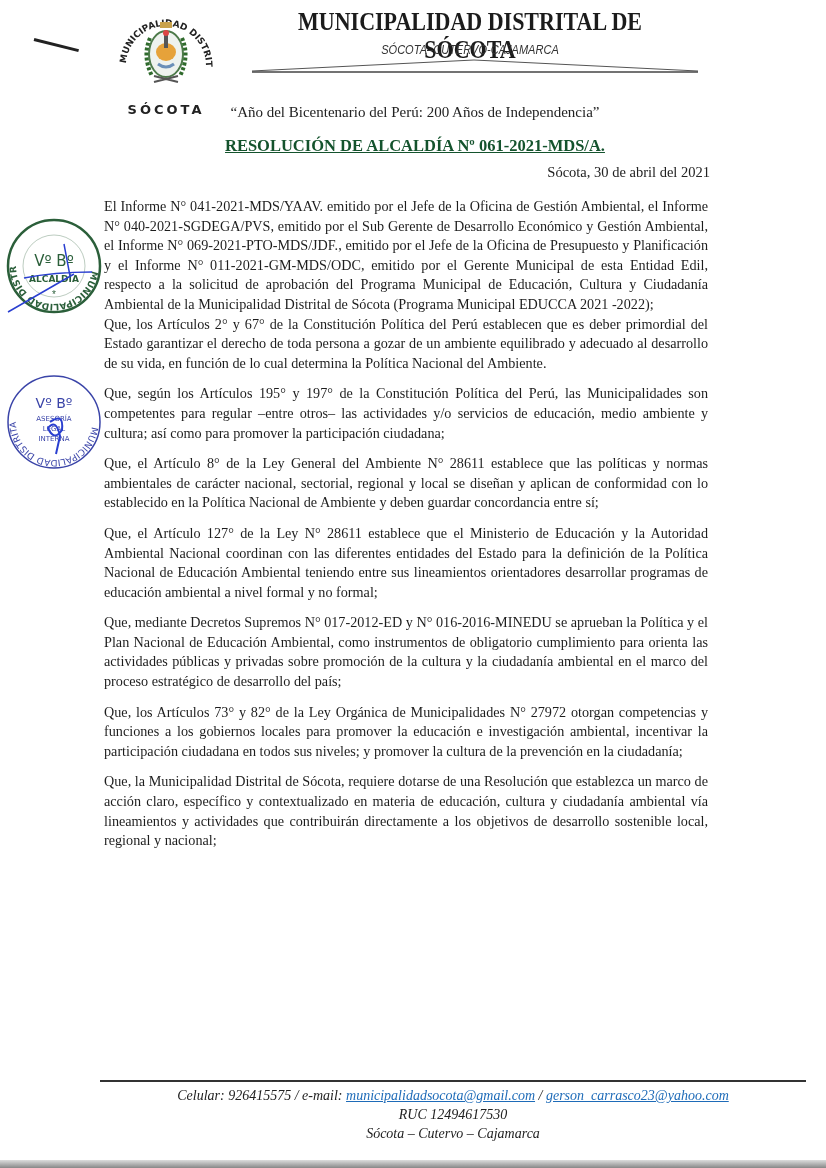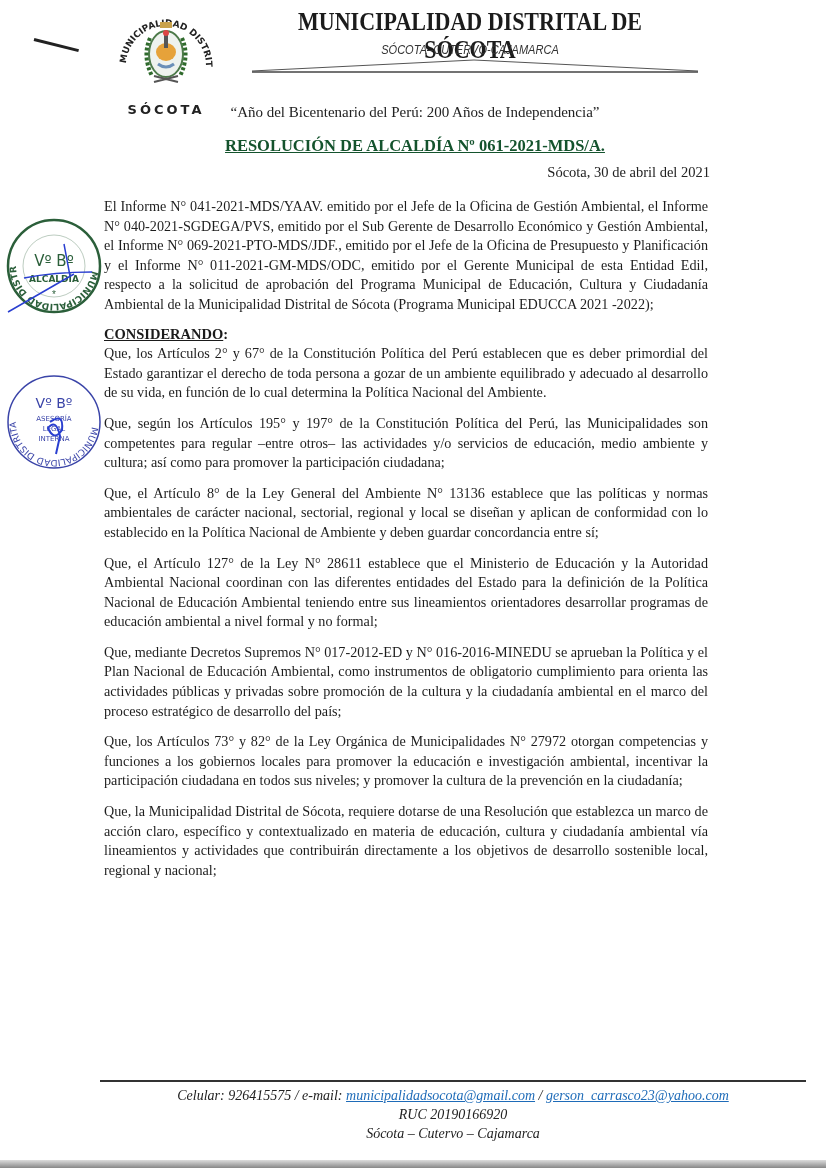--- a/index.html
+++ b/index.html
@@ -90,29 +90,28 @@
   </text>
   <text x="50" y="36" text-anchor="middle" font-family="DejaVu Sans, sans-serif" font-size="14" fill="#3a44a8">Vº Bº</text>
   <text x="50" y="49" text-anchor="middle" font-family="DejaVu Sans, sans-serif" font-size="7" fill="#3a44a8">ASESORÍA</text>
   <text x="50" y="59" text-anchor="middle" font-family="DejaVu Sans, sans-serif" font-size="7" fill="#3a44a8">LEGAL</text>
   <text x="50" y="69" text-anchor="middle" font-family="DejaVu Sans, sans-serif" font-size="7" fill="#3a44a8">INTERNA</text>
   <path d="M46,50 Q60,40 58,58 Q50,70 44,56 Q52,46 56,64 L52,82" stroke="#2a3fd0" stroke-width="2" fill="none"></path>
 </svg>
 
 <div class="abs body-text" style="top:197px;">
   <p>El Informe N° 041-2021-MDS/YAAV. emitido por el Jefe de la Oficina de Gestión Ambiental, el Informe N° 040-2021-SGDEGA/PVS, emitido por el Sub Gerente de Desarrollo Económico y Gestión Ambiental, el Informe N° 069-2021-PTO-MDS/JDF., emitido por el Jefe de la Oficina de Presupuesto y Planificación y el Informe N° 011-2021-GM-MDS/ODC, emitido por el Gerente Municipal de esta Entidad Edil, respecto a la solicitud de aprobación del Programa Municipal de Educación, Cultura y Ciudadanía Ambiental de la Municipalidad Distrital de Sócota (Programa Municipal EDUCCA 2021 -2022);</p>
-  <div class="heading" style="margin-top:10px"><span class="u">CONSIDERANDO</span><span>:</span></div>
   <p>Que, los Artículos 2° y 67° de la Constitución Política del Perú establecen que es deber primordial del Estado garantizar el derecho de toda persona a gozar de un ambiente equilibrado y adecuado al desarrollo de su vida, en función de lo cual determina la Política Nacional del Ambiente.</p>
   <p class="p-gap">Que, según los Artículos 195° y 197° de la Constitución Política del Perú, las Municipalidades son competentes para regular –entre otros– las actividades y/o servicios de educación, medio ambiente y cultura; así como para promover la participación ciudadana;</p>
-  <p class="p-gap">Que, el Artículo 8° de la Ley General del Ambiente N° 13136 establece que las políticas y normas ambientales de carácter nacional, sectorial, regional y local se diseñan y aplican de conformidad con lo establecido en la Política Nacional de Ambiente y deben guardar concordancia entre sí;</p>
+  <p class="p-gap">Que, el Artículo 8° de la Ley General del Ambiente N° 28611 establece que las políticas y normas ambientales de carácter nacional, sectorial, regional y local se diseñan y aplican de conformidad con lo establecido en la Política Nacional de Ambiente y deben guardar concordancia entre sí;</p>
   <p class="p-gap">Que, el Artículo 127° de la Ley N° 28611 establece que el Ministerio de Educación y la Autoridad Ambiental Nacional coordinan con las diferentes entidades del Estado para la definición de la Política Nacional de Educación Ambiental teniendo entre sus lineamientos orientadores desarrollar programas de educación ambiental a nivel formal y no formal;</p>
   <p class="p-gap">Que, mediante Decretos Supremos N° 017-2012-ED y N° 016-2016-MINEDU se aprueban la Política y el Plan Nacional de Educación Ambiental, como instrumentos de obligatorio cumplimiento para orienta las actividades públicas y privadas sobre promoción de la cultura y la ciudadanía ambiental en el marco del proceso estratégico de desarrollo del país;</p>
   <p class="p-gap">Que, los Artículos 73° y 82° de la Ley Orgánica de Municipalidades N° 27972 otorgan competencias y funciones a los gobiernos locales para promover la educación e investigación ambiental, incentivar la participación ciudadana en todos sus niveles; y promover la cultura de la prevención en la ciudadanía;</p>
   <p class="p-gap">Que, la Municipalidad Distrital de Sócota, requiere dotarse de una Resolución que establezca un marco de acción claro, específico y contextualizado en materia de educación, cultura y ciudadanía ambiental vía lineamientos y actividades que contribuirán directamente a los objetivos de desarrollo sostenible local, regional y nacional;</p>
 </div>
 
 <div class="abs footer-rule"></div>
 <div class="abs footer">
   <div><span>Celular: 926415575 / e-mail: </span><a>municipalidadsocota@gmail.com</a><span> / </span><a>gerson_carrasco23@yahoo.com</a></div>
-  <div>RUC 20190166920</div>
+  <div>RUC 12494617530</div>
   <div>Sócota – Cutervo – Cajamarca</div>
 </div>
 <div class="abs bottom-edge"></div>
 
 </body></html>

